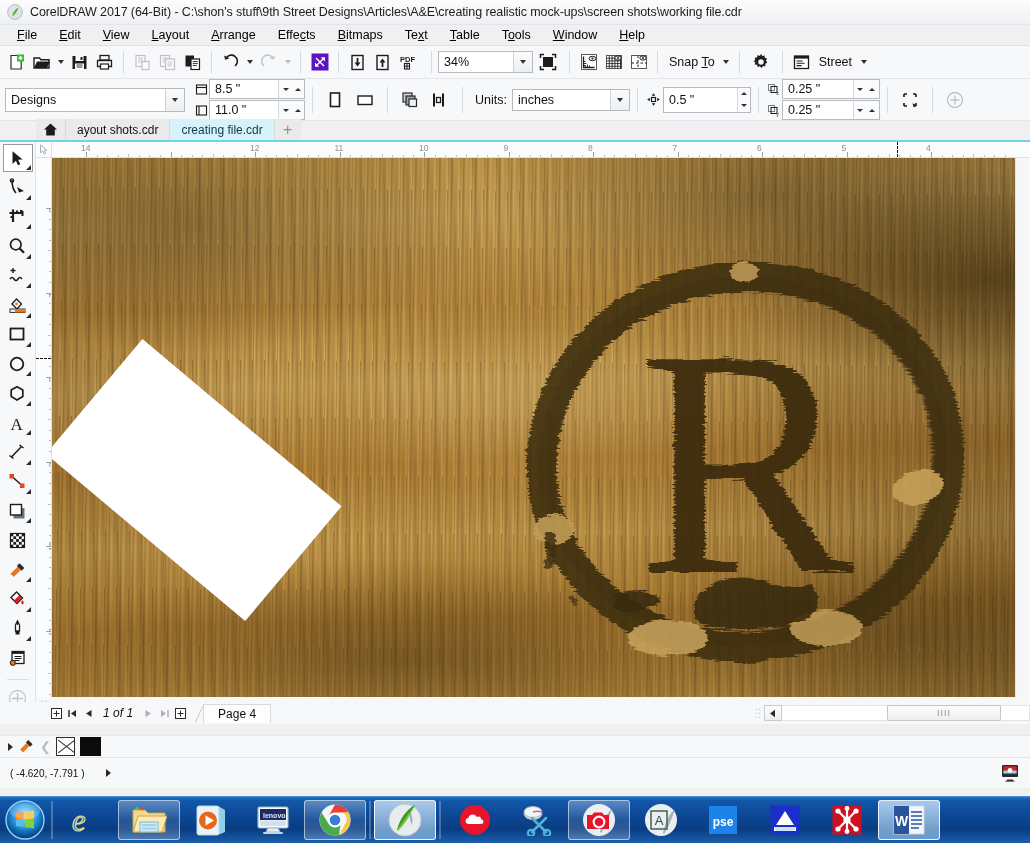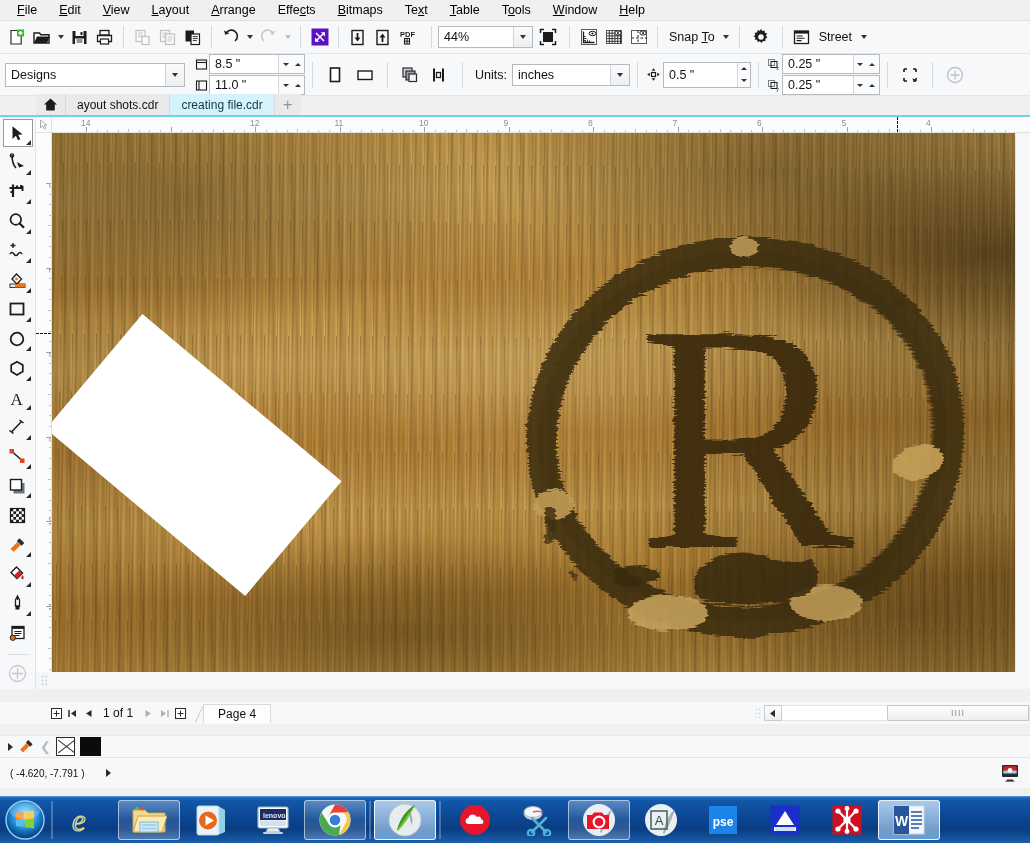--- a/index.html
+++ b/index.html
@@ -221,21 +221,21 @@
   .sb-thumb {
     background: linear-gradient(to bottom,#fdfdfd,#eceff1);
     border: 1px solid #c3c7cb; border-radius: 1px;
     display:flex; align-items:center; justify-content:center;
   }
   .grip { letter-spacing: 1px; color: #8d9296; font-size: 9px; }
   .nav-btn {
     width: 16px; height: 18px; display: flex; align-items: center; justify-content: center;
     cursor: default;
   }
-  .pg-count { font-size: 12px; color: #111; padding: 0 7px; white-space: nowrap; }
+  .pg-count { font-size: 12px; color: #111; padding: 0 7px; white-space: nowrap; font-style: italic; }
   .page-tab {
     height: 19px; display: flex; align-items: center; padding: 0 14px 0 14px;
     font-size: 12px; color: #111; background: #fdfdfd;
     border: 1px solid #d7dadd; border-bottom: none;
     margin-left: 9px;
     border-radius: 0;
     transform: skewX(0deg);
   }
 
   
@@ -291,20 +291,30 @@
     background: linear-gradient(to bottom, rgba(220,240,255,.75), rgba(170,215,250,.55));
     border-color: rgba(255,255,255,.85);
   }
   svg { display: block; }
 </style>
 </head>
 <body>
 
 <div id="app">
 
+  <div class="titlebar">
+    <span class="title-logo">
+      <svg width="16" height="16" viewBox="0 0 16 16">
+        <circle cx="8" cy="8" r="7.4" fill="#dfe3e7" stroke="#b9bfc5"></circle>
+        <path d="M5.4 11.3 C6.6 7.8 8.8 5.2 11.5 3.6 C10.6 7.2 8.6 10 6.2 11.9 Z" fill="#63c13b"></path>
+        <path d="M5.4 11.3 C6.6 7.8 8.8 5.2 11.5 3.6 C9.6 6.4 7.6 9 5.4 11.3 Z" fill="#3da327"></path>
+      </svg>
+    </span>
+    <span class="title-text">CorelDRAW 2017 (64-Bit) - C:\shon's stuff\9th Street Designs\Articles\A&amp;E\creating realistic mock-ups\screen shots\working file.cdr</span>
+  </div>
 
   <div class="menubar">
     <div class="menu-item"><u>F</u><span>ile</span></div>
     <div class="menu-item"><u>E</u>dit</div>
     <div class="menu-item"><u>V</u>iew</div>
     <div class="menu-item"><u>L</u>ayout</div>
     <div class="menu-item"><u>A</u>rrange</div>
     <div class="menu-item">Effe<u>c</u>ts</div>
     <div class="menu-item"><u>B</u>itmaps</div>
     <div class="menu-item">Te<u>x</u>t</div>
@@ -430,21 +440,21 @@
       <svg width="24" height="19" viewBox="0 0 24 19">
         <text x="2" y="8.5" font-family="Liberation Sans, sans-serif" font-size="7.5" font-weight="bold" fill="#1c1c1c">PDF</text>
         <rect x="6.5" y="10.5" width="5" height="5.5" fill="none" stroke="#1c1c1c" stroke-width="1.1"></rect>
         <path d="M9 10.5v5.5M6.5 13.2h5" stroke="#1c1c1c" stroke-width="1"></path>
       </svg>
     </div>
 
     <div class="tb-sep"></div>
 
     <div class="combo" style="width:95px;">
-      <span class="val">44%</span>
+      <span class="val">34%</span>
       <span class="dd">
           <i class="caret-dn"></i>
         </span>
     </div>
 
     <div class="tb-btn wide">
       <svg width="20" height="20" viewBox="0 0 20 20">
         <rect x="5" y="5" width="10" height="10" fill="#1c1c1c"></rect>
         <path d="M2.5 6V2.5H6M14 2.5h3.5V6M17.5 14v3.5H14M6 17.5H2.5V14" fill="none" stroke="#1c1c1c" stroke-width="1.5"></path>
       </svg>
@@ -1158,21 +1168,21 @@
               <circle cx="4.5" cy="9.4" r="0.8"></circle>
             </g>
           </svg>
       </div>
       <div style="width:18px;height:16px;display:flex;align-items:center;justify-content:center;background:linear-gradient(to bottom,#fdfdfd,#eceff1);border:1px solid #c8ccd0;">
         <svg width="8" height="9" viewBox="0 0 8 9">
             <path d="M6 0.8 L6 8.2 L1 4.5 Z" fill="#2b2b2b"></path>
           </svg>
       </div>
       <div style="flex:1;height:16px;background:#fff;border:1px solid #e2e5e8;border-left:none;"></div>
-      <div class="sb-thumb" style="position:absolute;left:135px;top:1px;width:142px;height:16px;">
+      <div class="sb-thumb" style="position:absolute;left:135px;top:1px;width:114px;height:16px;">
         <span class="grip">IIII</span>
       </div>
     </div>
   </div>
 
   <div class="colorstrip" style="position:absolute;left:0;top:735px;width:1030px;">
     <i class="cs-arrow"></i>
     <span>
       <svg width="17" height="17" viewBox="0 0 19 19">
         <path d="M11.5 2.2 L16.3 7 L13.6 9.7 L8.8 4.9 Z" fill="#2b2b2b"></path>

